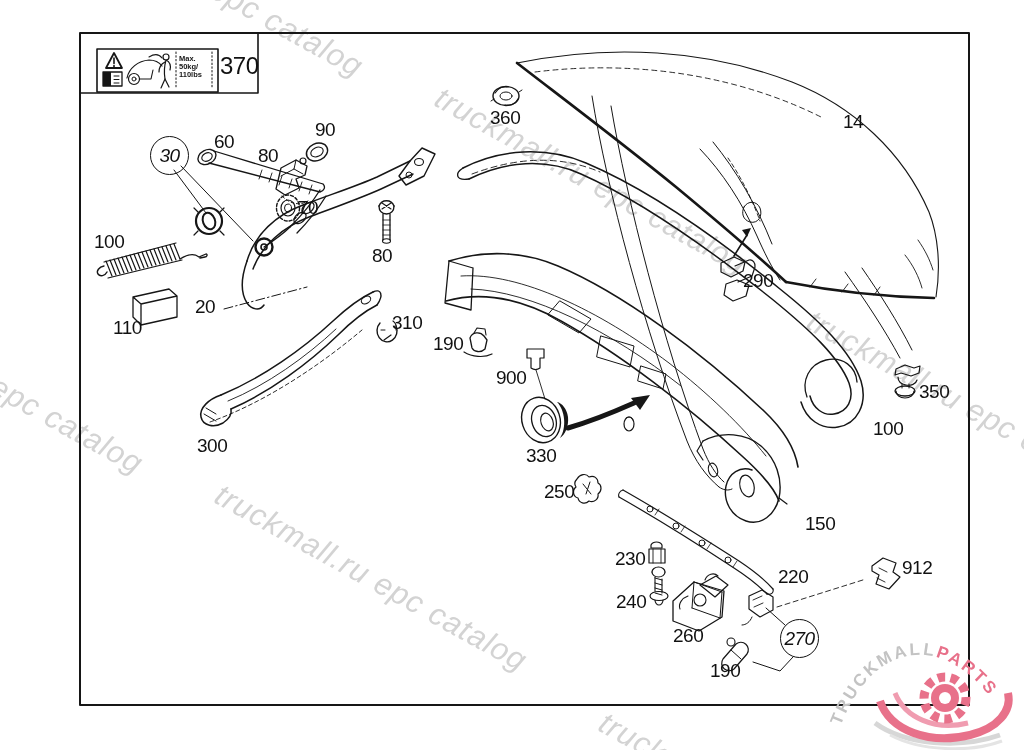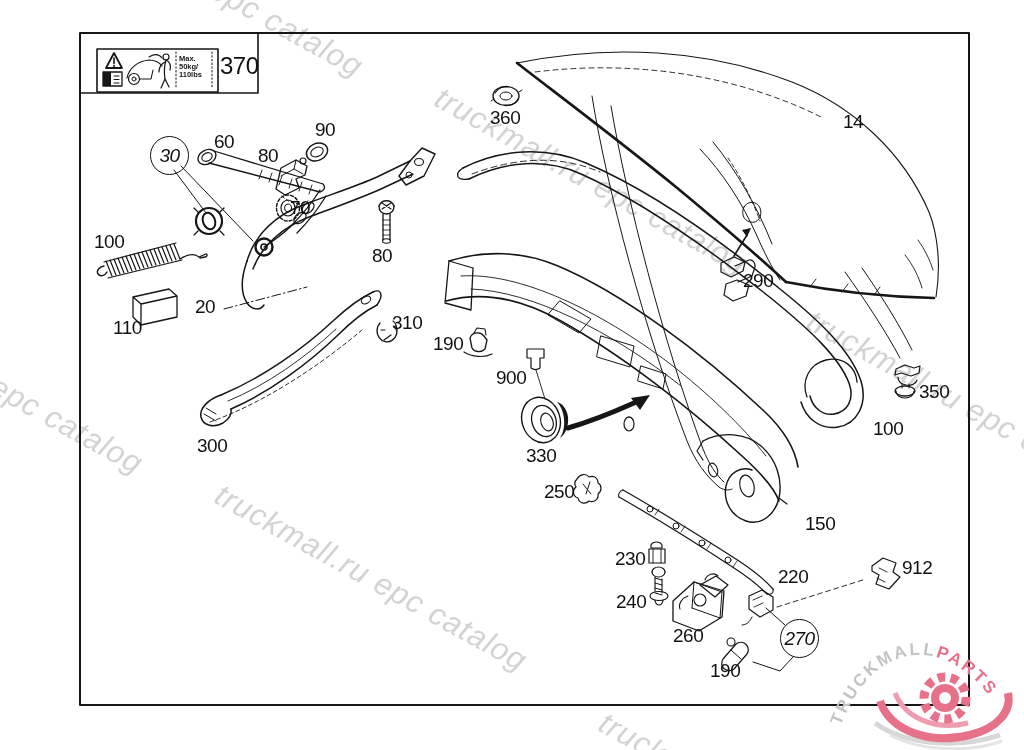--- a/index.html
+++ b/index.html
@@ -305,21 +305,21 @@
     <g>
       <path class="st" d="M785,625 L766,608 M793,657 L780,671 L753,662" stroke-width="1"></path>
     </g>
   </svg>
 
   <div class="plabel big" style="left:220px;top:53px">370</div>
   <div class="plabel circled" style="left:150px;top:136px">30</div>
   <div class="plabel" style="left:214px;top:132px">60</div>
   <div class="plabel" style="left:258px;top:146px">80</div>
   <div class="plabel" style="left:315px;top:120px">90</div>
-  <div class="plabel" style="left:290px;top:198px">70</div>
+  <div class="plabel" style="left:298px;top:198px">70</div>
   <div class="plabel" style="left:372px;top:246px">80</div>
   <div class="plabel" style="left:94px;top:232px">100</div>
   <div class="plabel" style="left:113px;top:318px">110</div>
   <div class="plabel" style="left:195px;top:297px">20</div>
   <div class="plabel" style="left:197px;top:436px">300</div>
   <div class="plabel" style="left:392px;top:313px">310</div>
   <div class="plabel" style="left:490px;top:108px">360</div>
   <div class="plabel" style="left:843px;top:112px">14</div>
   <div class="plabel" style="left:743px;top:271px">290</div>
   <div class="plabel" style="left:433px;top:334px">190</div>

